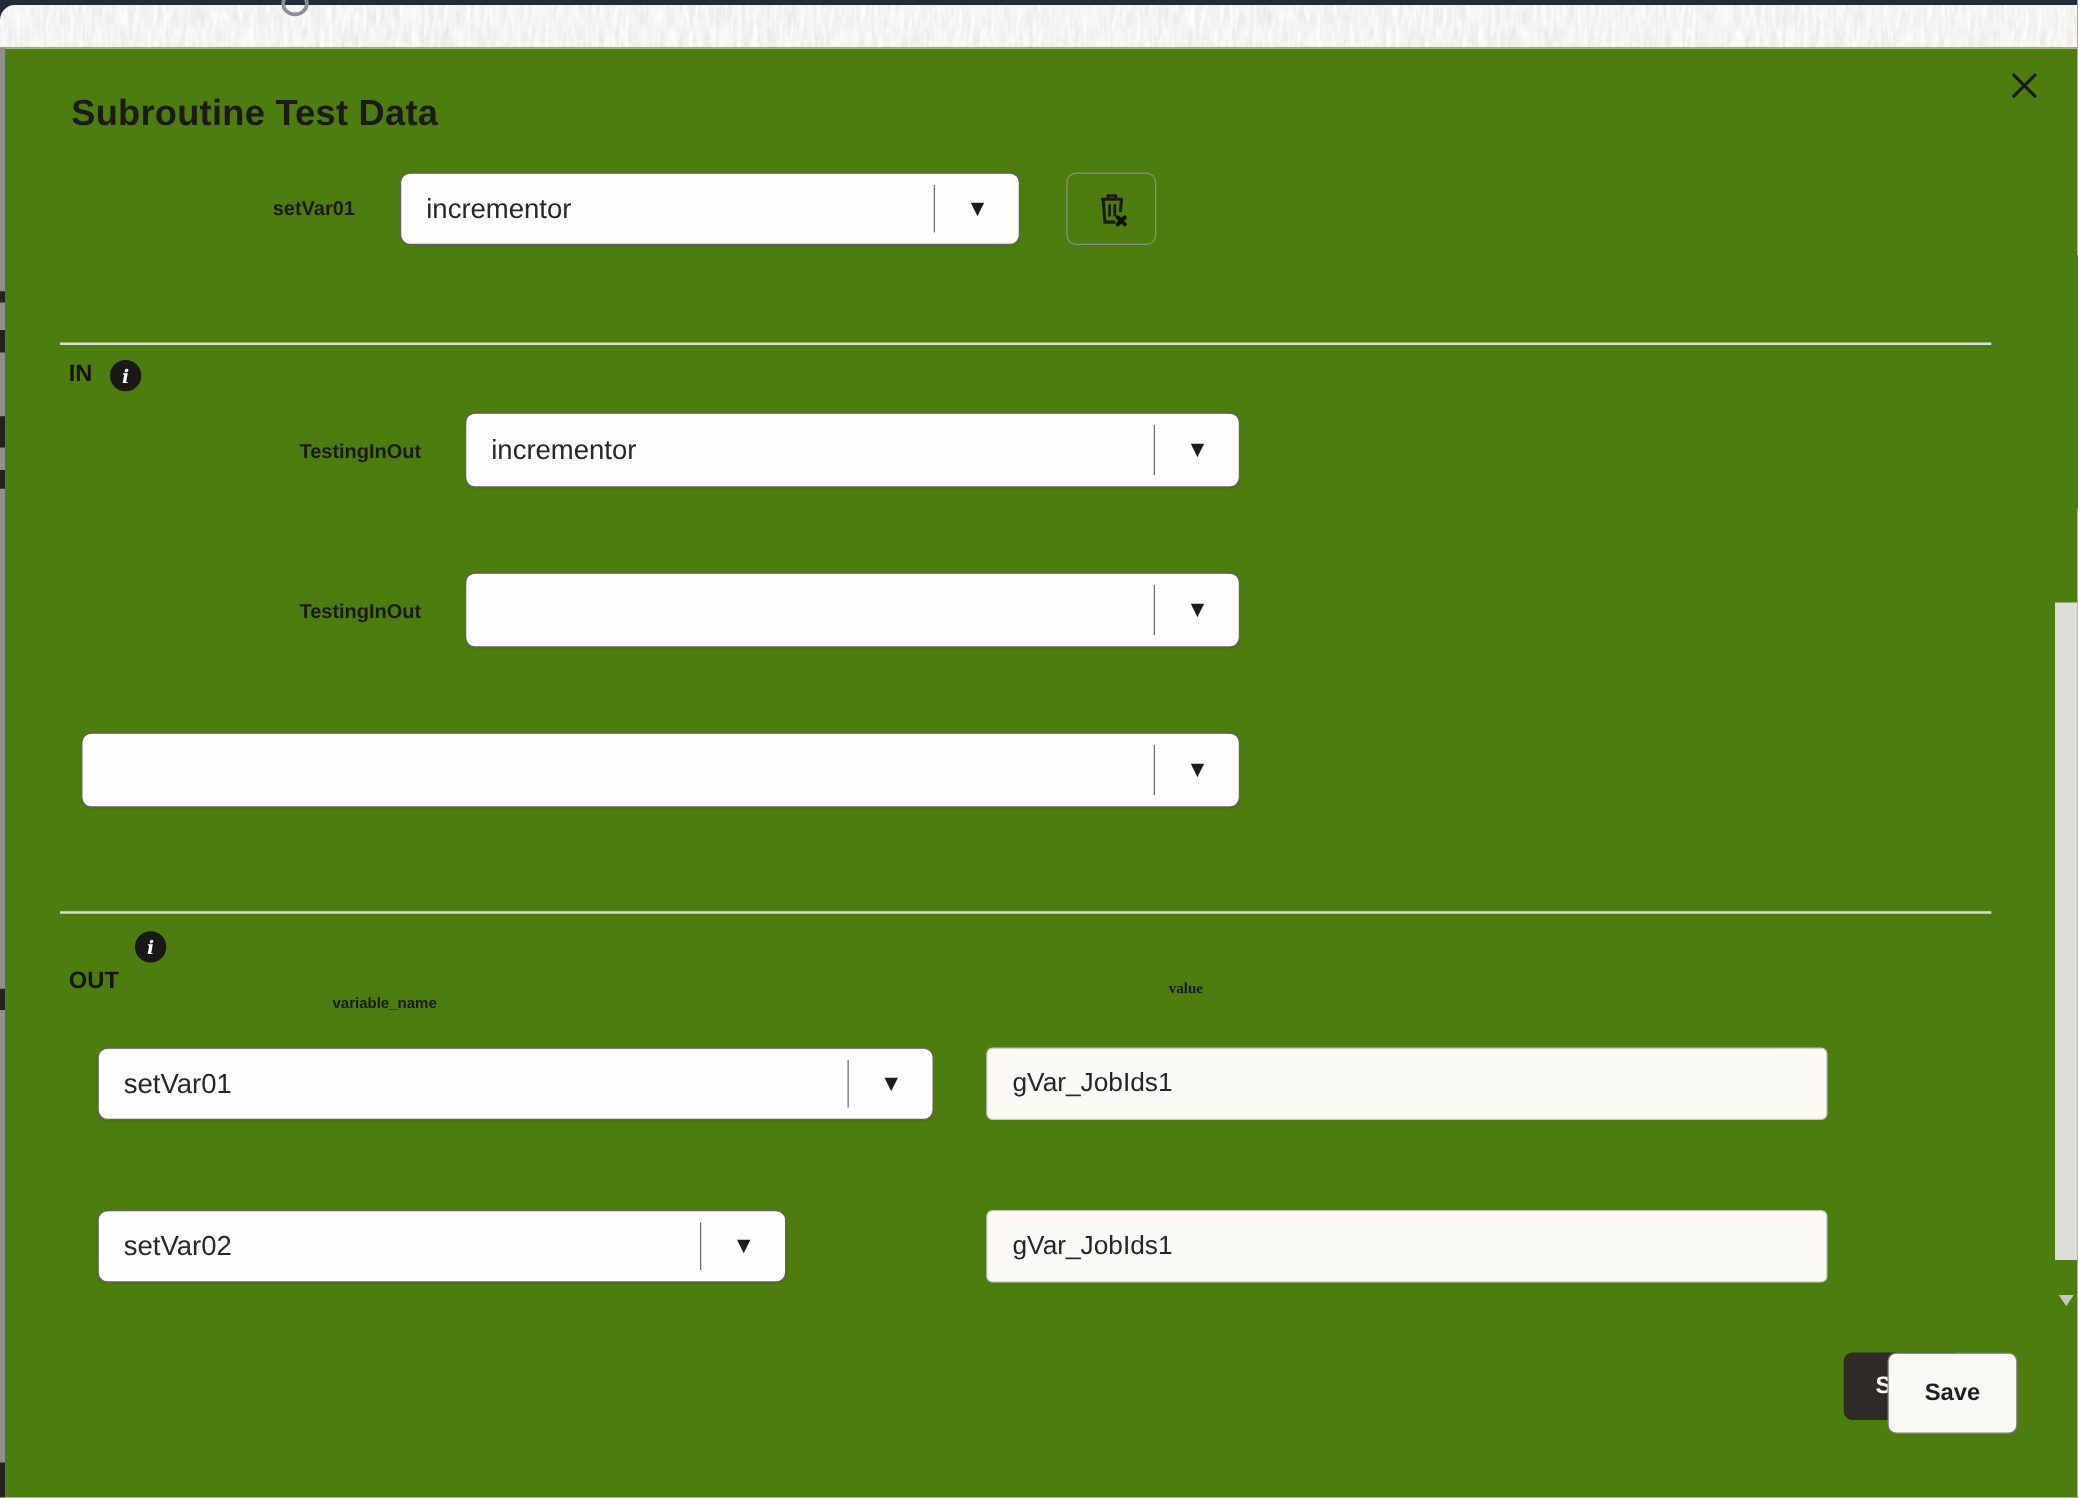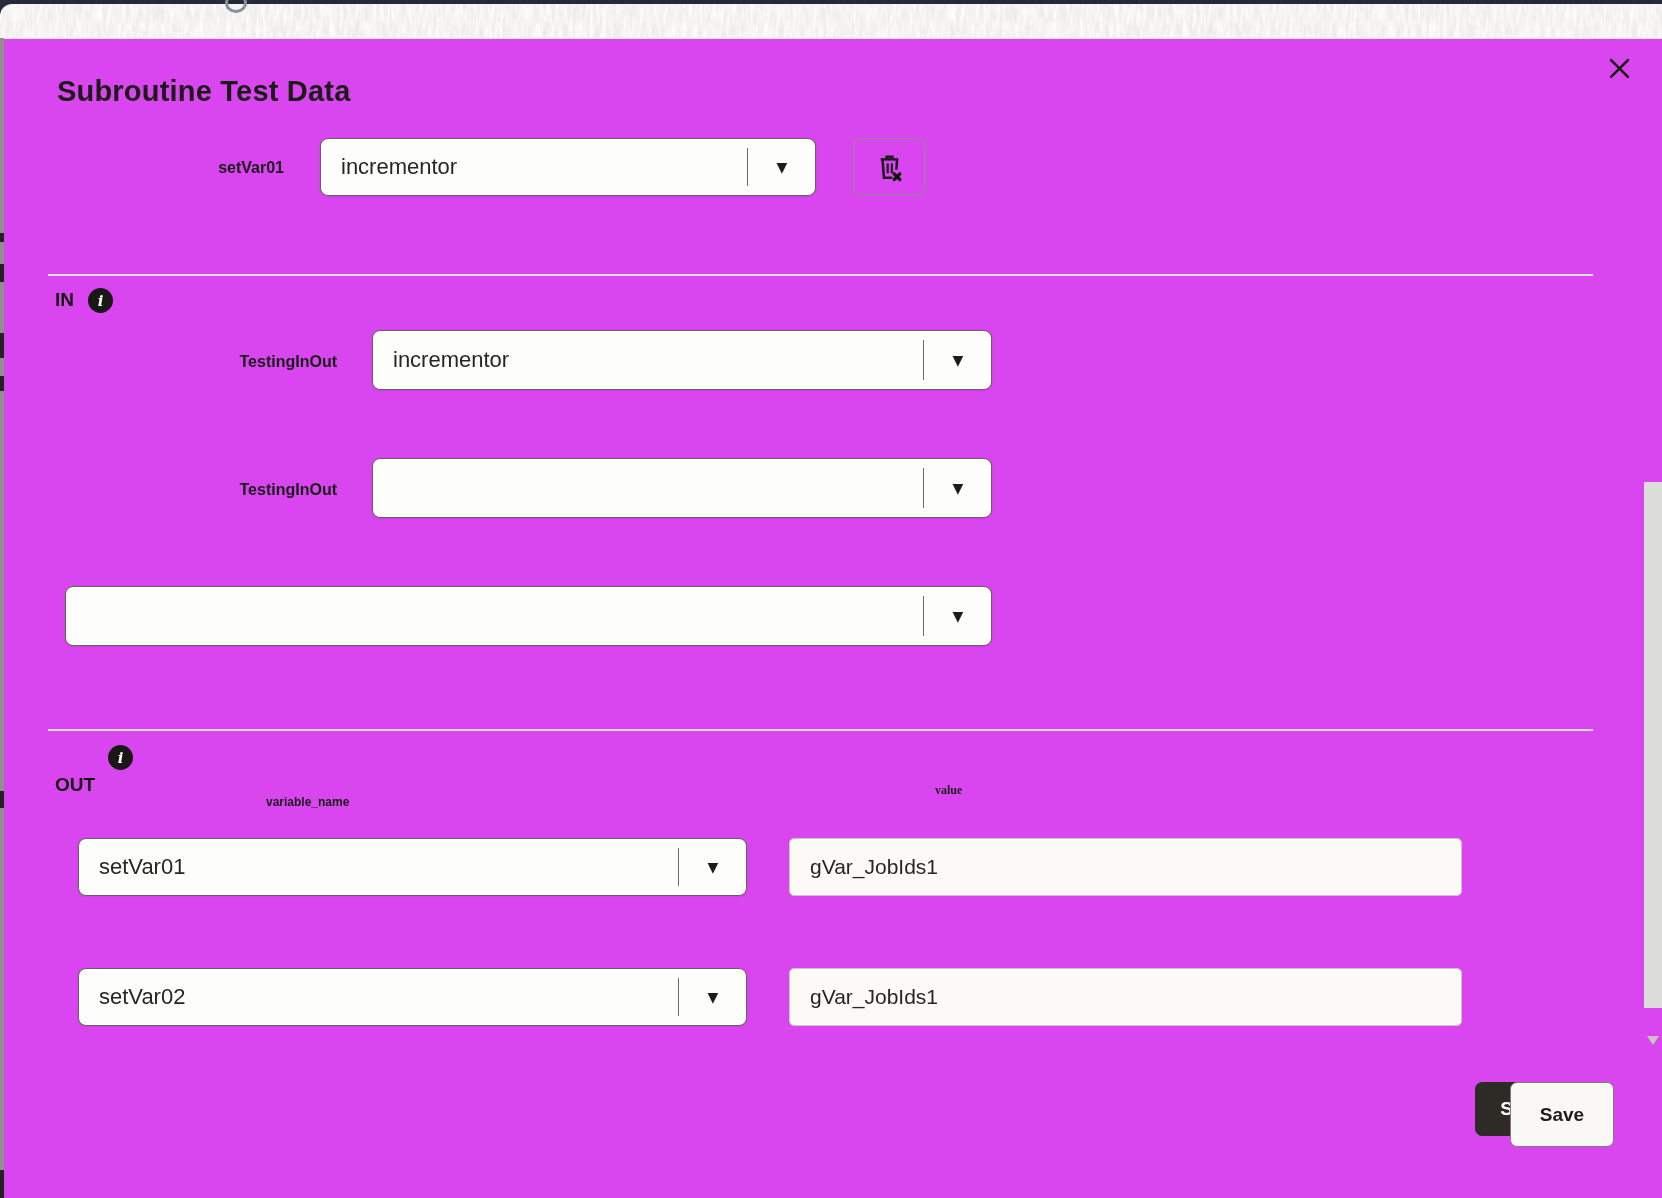--- a/index.html
+++ b/index.html
@@ -1,18 +1,18 @@
 <!DOCTYPE html>
 <html><head>
 <meta charset="utf-8">
 <style>
   html,body{margin:0;padding:0;background:#e8e6e3;}
   .screen{
     position:relative;width:1662px;height:1198px;overflow:hidden;
-    background:#d946ef;color:#1d1c1a;
+    background:#4d7c0f;color:#1d1c1a;
     font-family:"Liberation Sans",sans-serif;
   }
   .abs{position:absolute;}
 
   
   .top-bar{left:0;top:0;width:1662px;height:5px;background:#232a38;}
   .corner-patch{left:0;top:0;width:26px;height:26px;background:#232a38;}
   .hook{left:225px;top:-7px;width:16px;height:14px;border:3px solid #8a8f99;border-radius:50%;background:transparent;}
   .noise-band{left:0;top:4px;width:1662px;height:34px;border-top-left-radius:12px;overflow:hidden;border-bottom:1px solid #e2e0dc;}
   .left-sliver{left:0;top:38px;width:4px;height:1160px;background:#908f8c;}
@@ -153,21 +153,21 @@
   <div class="abs col-head" style="left:254px;top:793px;">variable_name</div>
   <div class="abs col-head" style="left:923px;top:781px;font-family:Liberation Serif, serif;">value</div>
 
   <div class="abs combo" style="left:78px;top:838px;width:669px;height:58px;">
     <span class="combo-value">setVar01</span>
     <span class="combo-sep"></span>
     <span class="combo-arrow">▼</span>
   </div>
   <input class="abs val-input" style="left: 789px; top: 838px; width: 673px; height: 58px;" type="text" value="gVar_JobIds1">
 
-  <div class="abs combo" style="left:78px;top:968px;width:669px;height:58px;">
+  <div class="abs combo" style="left:78px;top:968px;width:551px;height:58px;">
     <span class="combo-value">setVar02</span>
     <span class="combo-sep"></span>
     <span class="combo-arrow">▼</span>
   </div>
   <input class="abs val-input" style="left: 789px; top: 968px; width: 673px; height: 58px;" type="text" value="gVar_JobIds1">
 
   <button class="abs btn btn-dark" style="left:1475px;top:1082px;width:95px;height:54px;">Save</button>
   <button class="abs btn btn-outline" style="left:1510px;top:1082px;width:104px;height:65px;">Save</button>
 
   <div class="abs sb-thumb"></div>

